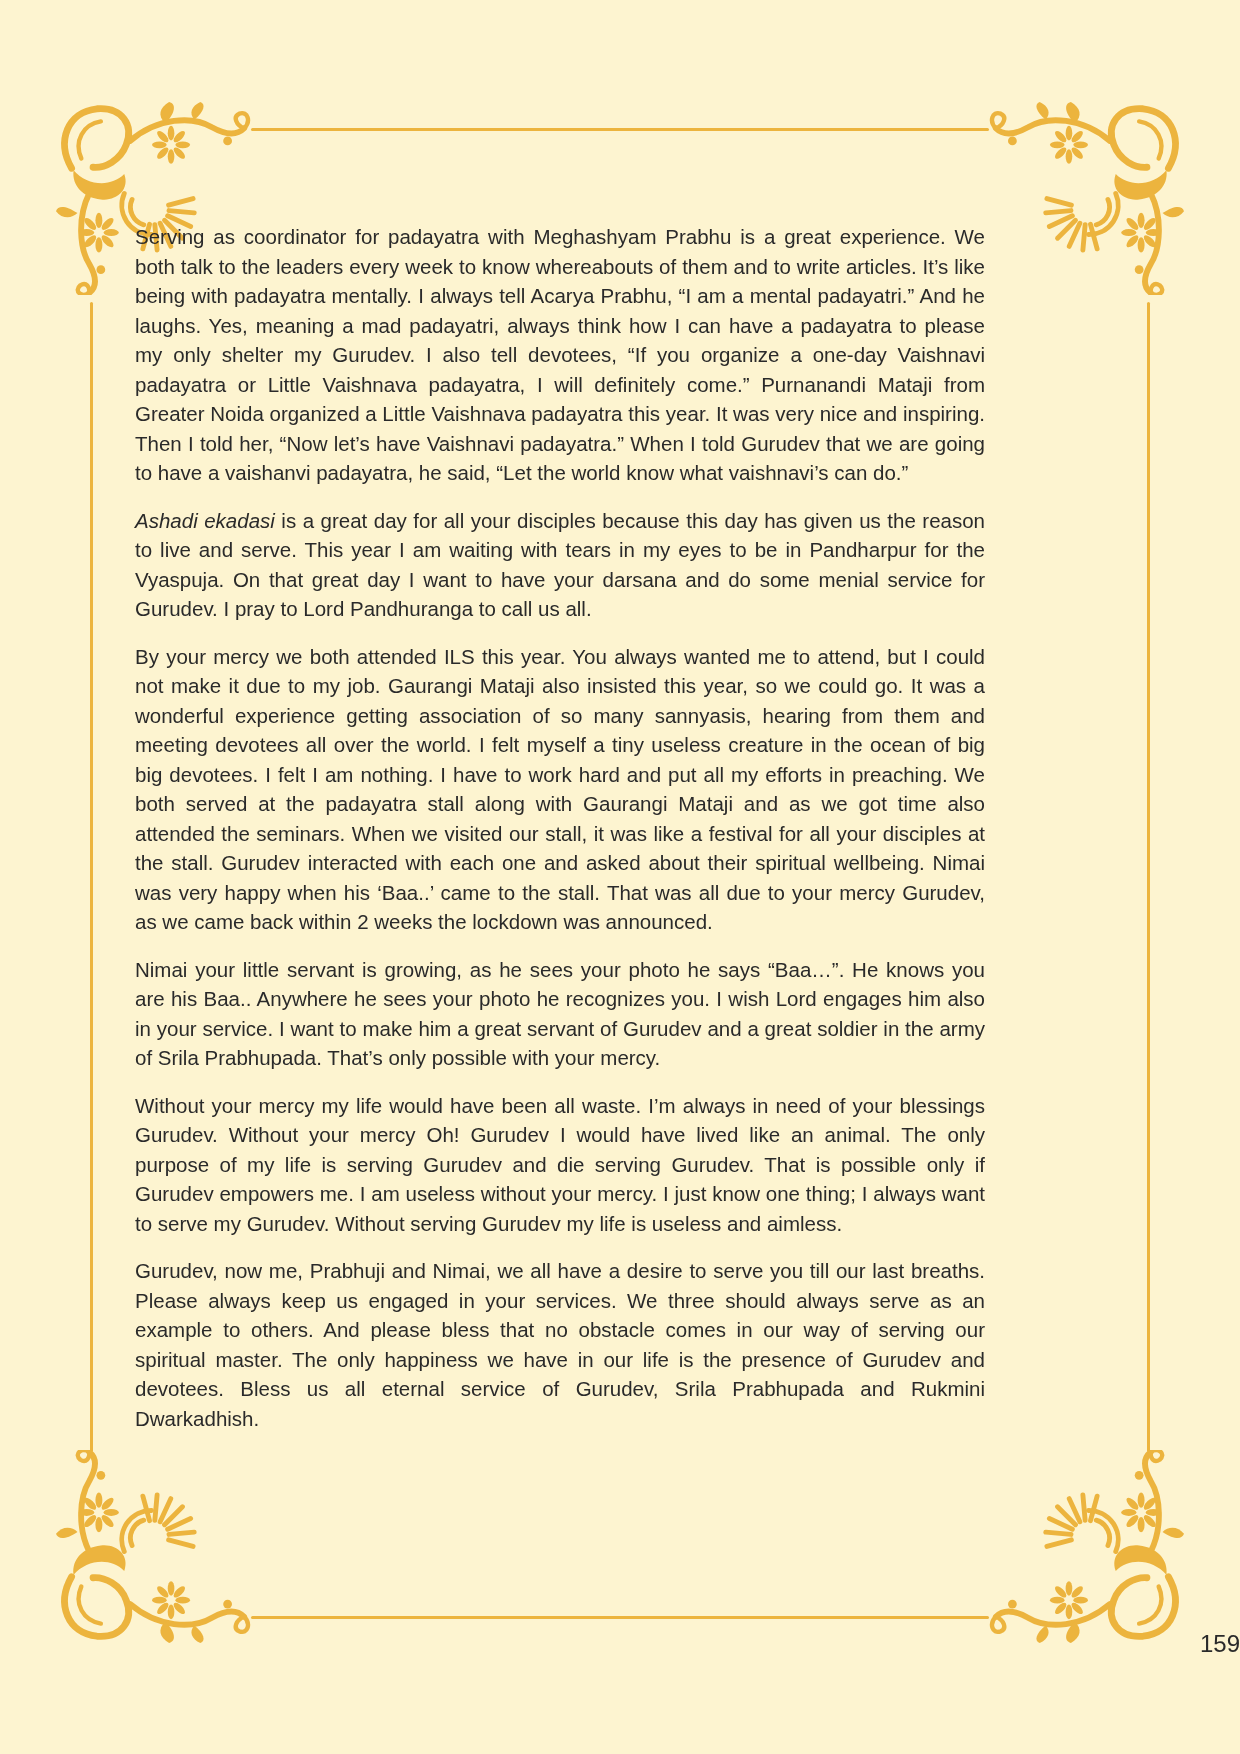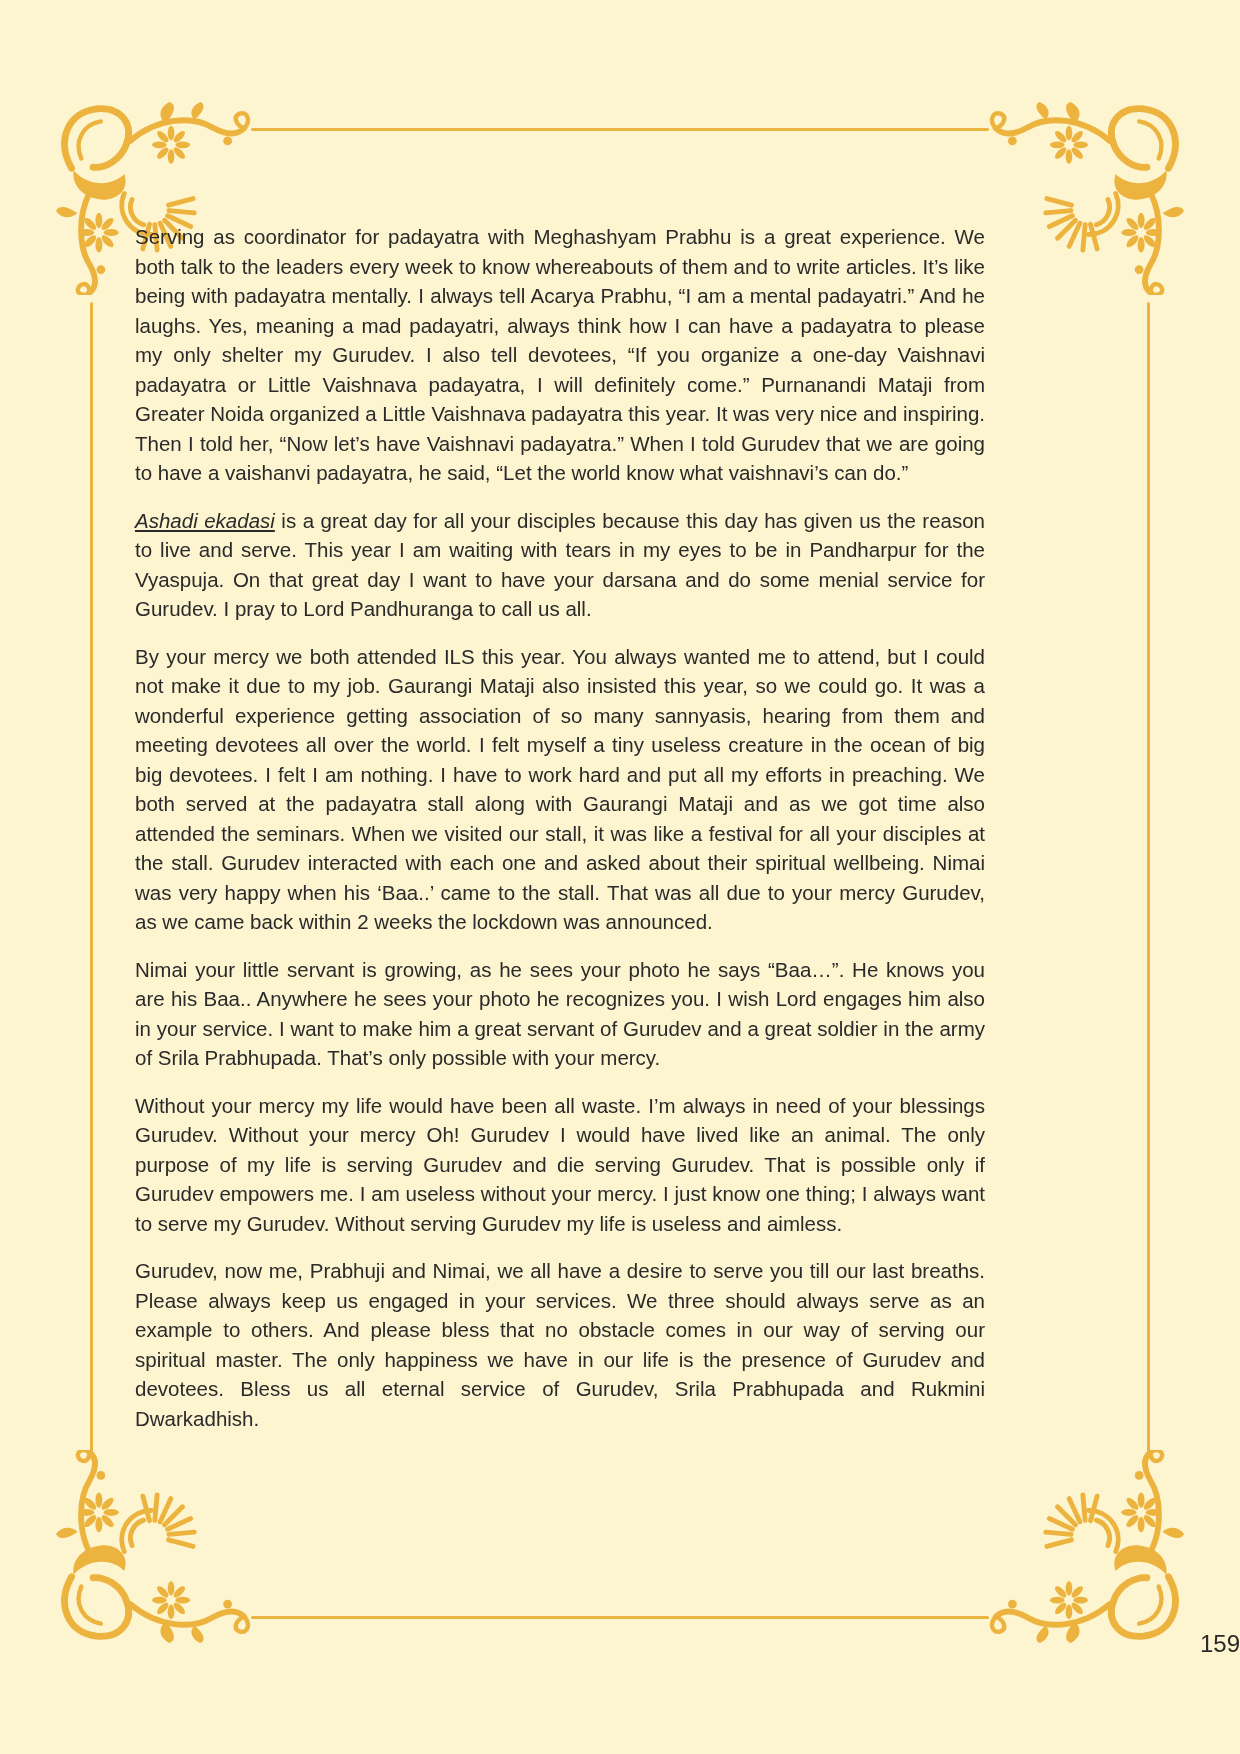--- a/index.html
+++ b/index.html
@@ -29,21 +29,21 @@
   .corner.bl { left: 56px;  top: 1450px; transform: scaleY(-1); }
   .corner.br { left: 989px; top: 1450px; transform: scale(-1,-1); }
   
   .content {
     position: absolute;
     left: 135px; top: 222px; width: 850px;
     color: var(--ink, #2a2a2a);
     font-size: 20.5px; line-height: 29.5px;
   }
   .para { margin: 0 0 18px 0; text-align: justify; }
-  .para em { font-style: italic; text-decoration: underline; }
+  .para em { font-style: italic; }
   
   .page-number {
     position: absolute;
     left: 0; top: 1630px; width: 100%;
     text-align: right;
     font-size: 24px;
     color: var(--ink, #2a2a2a);
   }
 </style>
 </head>

